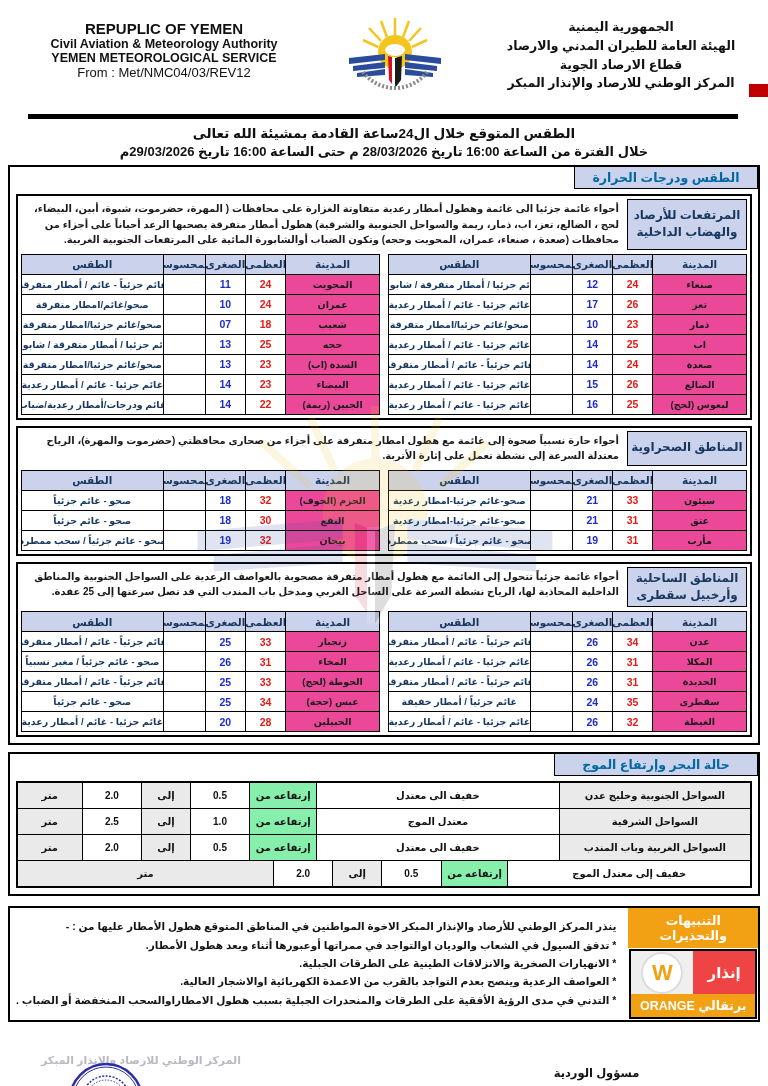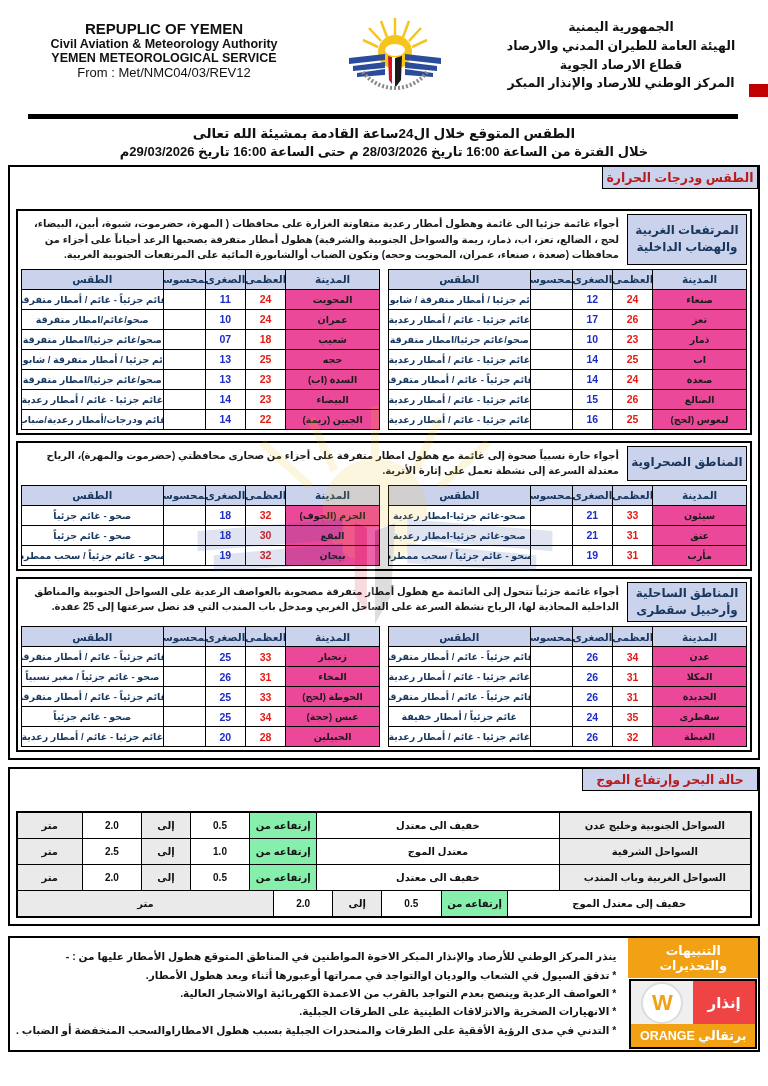--- a/index.html
+++ b/index.html
@@ -16,22 +16,22 @@
   .hdr-logo{width:110px;text-align:center;}
   .hdr-ar{width:258px;text-align:center;direction:rtl;font-weight:bold;font-size:12.5px;line-height:1.5;padding-top:4px;}
   .red-mark{position:absolute;top:84px;right:0;width:19px;height:13px;background:#c00000;}
   .hdr-rule{height:5px;background:#000;margin:4px 30px 0 28px;}
   
   .doc-title{text-align:center;font-weight:bold;padding:6px 0 2px;}
   .doc-title .t1{font-size:13.5px;}
   .doc-title .t2{font-size:13px;margin-top:3px;}
   
   .box{border:2px solid #000;margin:4px 8px 7px 8px;padding:0 6px 6px 6px;position:relative;background:transparent;}
-  .titlebar{width:150px;margin:0 -6px 20px 0;background:#CBD3EC;border:1px solid #000;border-top:none;
-            color:#b91c1c;font-weight:bold;text-align:center;font-size:12.5px;padding:3px 2px;}
+  .titlebar{width:150px;margin:0 -6px 5px 0;background:#CBD3EC;border:1px solid #000;border-top:none;
+            color:#0369a1;font-weight:bold;text-align:center;font-size:12.5px;padding:3px 16px;}
   .subsec{border:2px solid #000;margin-bottom:6px;padding:3px;}
   .subsec-top{display:flex;align-items:stretch;}
   .subsec-label{width:114px;background:#CBD3EC;border:1px solid #000;color:#17375E;font-weight:bold;
                 font-size:12px;display:flex;align-items:center;justify-content:center;text-align:center;
                 padding:2px;line-height:1.45;}
   .subsec-desc{flex:1;font-size:10px;font-weight:bold;color:#1a1a1a;padding:2px 8px 2px 4px;
                text-align:right;line-height:1.55;}
   .tables{display:flex;gap:8px;margin-top:4px;}
   .wtable{flex:1;border:1px solid #000;background:#fff0;}
   .trow{display:flex;border-top:1px solid #000;}
@@ -136,21 +136,21 @@
   <div class="doc-title">
     <div class="t1">الطقس المتوقع خلال ال24ساعة القادمة بمشيئة الله تعالى</div>
     <div class="t2">خلال الفترة من الساعة 16:00 تاريخ  28/03/2026  م   حتى الساعة 16:00 تاريخ  29/03/2026م</div>
   </div>
 
   <section class="box">
     <div class="titlebar">الطقس ودرجات الحرارة</div>
 
     <div class="subsec">
       <div class="subsec-top">
-        <div class="subsec-label">المرتفعات الغربية والهضاب الداخلية</div>
+        <div class="subsec-label">المرتفعات للأرصاد والهضاب الداخلية</div>
         <div class="subsec-desc">أجواء غائمة جزئيا الى غائمة وهطول أمطار رعدية متفاوتة الغزارة على محافظات ( المهرة، حضرموت، شبوة، أبين، البيضاء، لحج ، الضالع، تعز، اب، ذمار، ريمة والسواحل الجنوبية والشرقية) هطول أمطار متفرقة يصحبها الرعد أحياناً على أجزاء من محافظات (صعدة ، صنعاء، عمران، المحويت وحجه) وتكون الضباب أوالشابورة المائية على المرتفعات الجنوبية الغربية.</div>
       </div>
       <div class="tables">
         <div class="wtable">
             <div class="trow thead">
               <div class="td c-city">المدينة</div>
               <div class="td c-max">العظمى</div>
               <div class="td c-min">الصغرى</div>
               <div class="td c-feels">المحسوسة</div>
               <div class="td c-weather">الطقس</div>
@@ -486,22 +486,22 @@
         </div>
         <div class="badge-level">
           <span>برتقالي</span>
           <span style="direction:ltr;unicode-bidi:embed;margin-top:41px;">ORANGE</span>
         </div>
       </div>
     </div>
     <div class="warn-text">
       <div>ينذر المركز الوطني للأرصاد والإنذار المبكر الاخوة المواطنين في المناطق المتوقع هطول الأمطار عليها من : -</div>
       <div>* تدفق السيول في الشعاب والوديان اوالتواجد في ممراتها أوعبورها أثناء وبعد هطول الأمطار.</div>
+      <div>* الانهيارات الصخرية والانزلاقات الطينية على الطرقات الجبلية.</div>
       <div>* العواصف الرعدية وينصح بعدم التواجد بالقرب من الاعمدة الكهربائية اوالاشجار العالية.</div>
-      <div>* الانهيارات الصخرية والانزلاقات الطينية على الطرقات الجبلية.</div>
       <div>* التدني في مدى الرؤية الأفقية على الطرقات والمنحدرات الجبلية بسبب هطول الامطاراوالسحب المنخفضة أو الضباب .</div>
     </div>
   </section>
 
   <div class="footer">
     <div class="duty">
       <div>مسؤول الوردية</div>
       <div>عبدالقادر علي السهلي</div>
     </div>
     <div class="stamp-line">المركز الوطني للارصاد والانذار المبكر</div>

